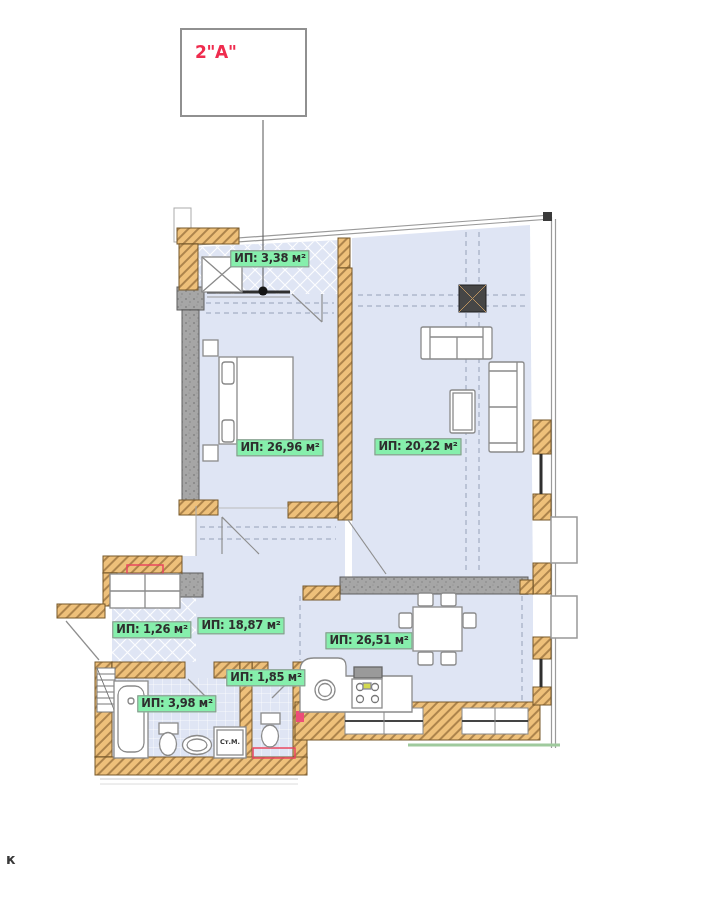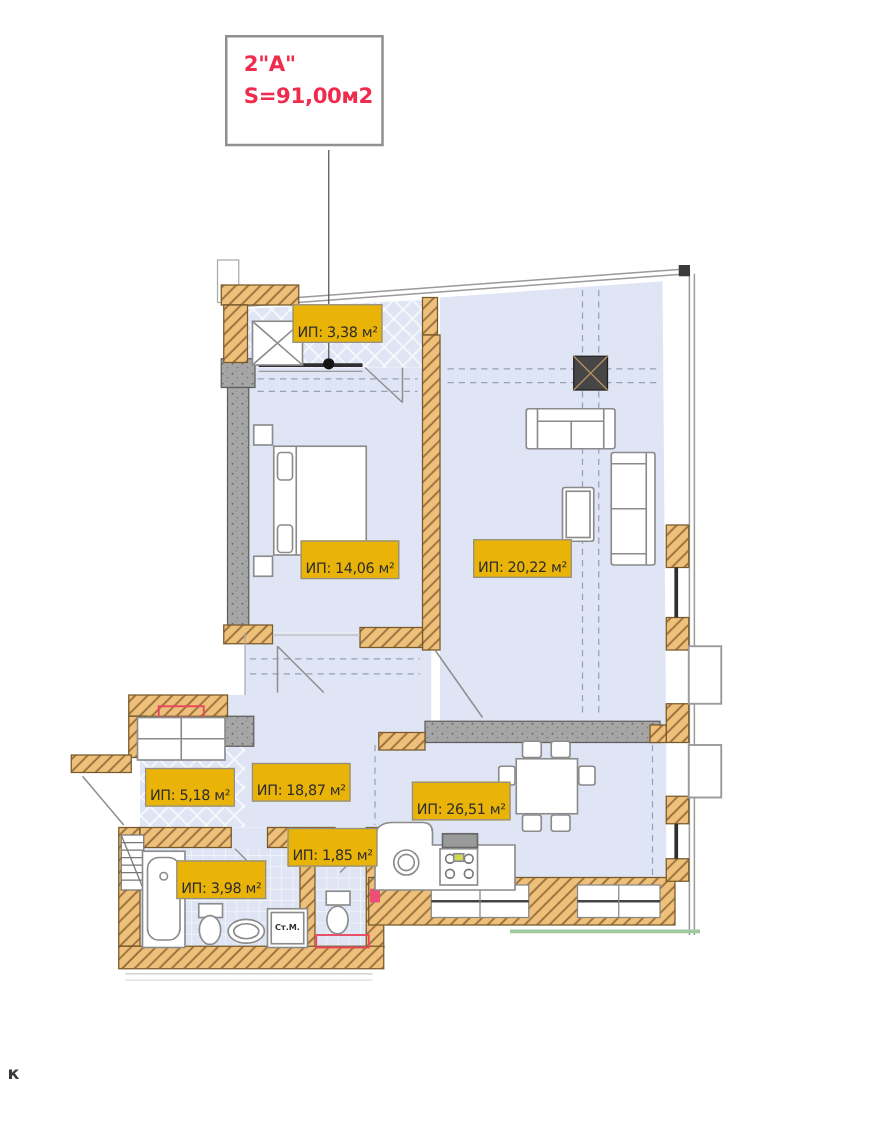--- a/index.html
+++ b/index.html
@@ -1,20 +1,20 @@
 <!DOCTYPE html>
 <html><head>
 <meta charset="utf-8">
 <style>
   html,body{margin:0;padding:0;background:#fff;}
   #stage{position:relative;width:704px;height:900px;background:#ffffff;overflow:hidden;
          font-family:"DejaVu Sans",sans-serif;}
   #plan-svg{position:absolute;left:0;top:0;}
-  .area-label{position:absolute;transform:translate(-50%,-50%);background:#eab308;
-      border:1px solid #8f8f8f;padding:14px 3px 1px 3px;font-size:11.5px;font-weight:400;
+  .area-label{position:absolute;transform:translate(-50%,-50%);background:#86efac;
+      border:1px solid #8f8f8f;padding:0 3px 1px 3px;font-size:11.5px;font-weight:700;
       color:#2e2e2e;white-space:nowrap;letter-spacing:-0.3px;line-height:1.25;}
   #info-box{position:absolute;left:180px;top:28px;width:127px;height:89px;background:#fff;
       border:2px solid #909090;box-sizing:border-box;padding:10px 0 0 13px;}
   #info-box .line{font-size:17px;font-weight:bold;color:#ef2c4e;line-height:1.45;
       letter-spacing:-0.3px;white-space:nowrap;}
   #stm-label{position:absolute;transform:translate(-50%,-50%);font-size:6.5px;font-weight:600;
       color:#333;white-space:nowrap;text-align:center;}
   #corner-letter{position:absolute;left:6px;top:851px;font-size:14px;font-weight:600;color:#3a3a3a;}
 </style>
 </head>
@@ -244,27 +244,26 @@
     </g>
 
     <g>
       <path d="M263 120 V287" stroke="#555" stroke-width="1" fill="none"></path>
       <circle cx="263" cy="291" r="4.5" fill="#151515"></circle>
     </g>
   </svg>
 
   <div id="info-box">
     <div class="line">2"A"</div>
-    <div class="line">S=91,00м2</div>
   </div>
 
   <div class="area-label" style="left:270px;top:259px">ИП: 3,38 м²</div>
-  <div class="area-label" style="left:280px;top:448px">ИП: 14,06 м²</div>
+  <div class="area-label" style="left:280px;top:448px">ИП: 26,96 м²</div>
   <div class="area-label" style="left:418px;top:447px">ИП: 20,22 м²</div>
-  <div class="area-label" style="left:152px;top:630px">ИП: 5,18 м²</div>
+  <div class="area-label" style="left:152px;top:630px">ИП: 1,26 м²</div>
   <div class="area-label" style="left:241px;top:626px">ИП: 18,87 м²</div>
   <div class="area-label" style="left:369px;top:641px">ИП: 26,51 м²</div>
   <div class="area-label" style="left:177px;top:704px">ИП: 3,98 м²</div>
   <div class="area-label" style="left:266px;top:678px">ИП: 1,85 м²</div>
 
   <div id="stm-label" style="left:230px;top:742px">Ст.М.</div>
 
   <div id="corner-letter">к</div>
 </div>
 

